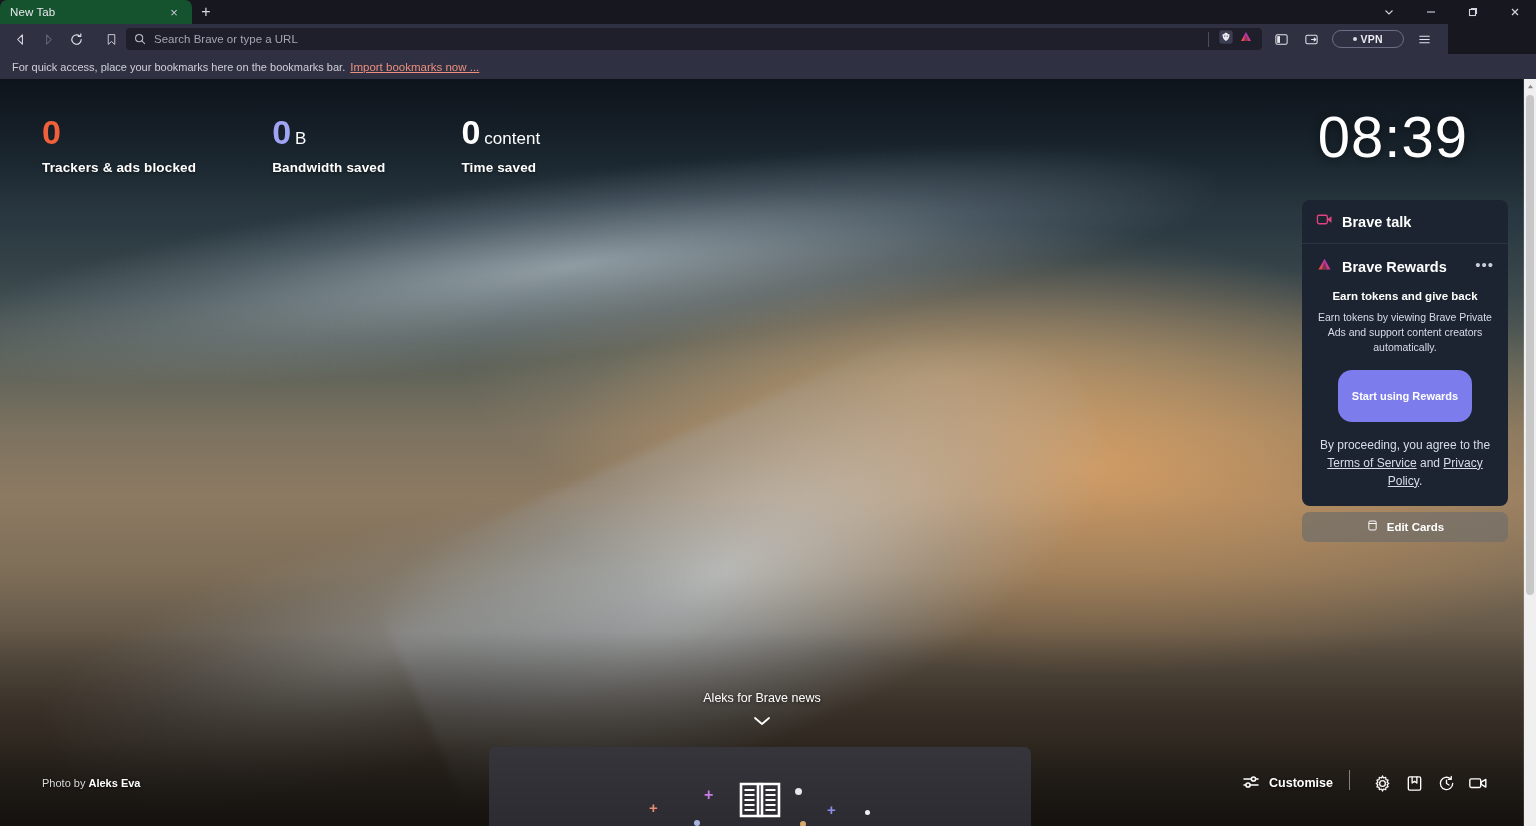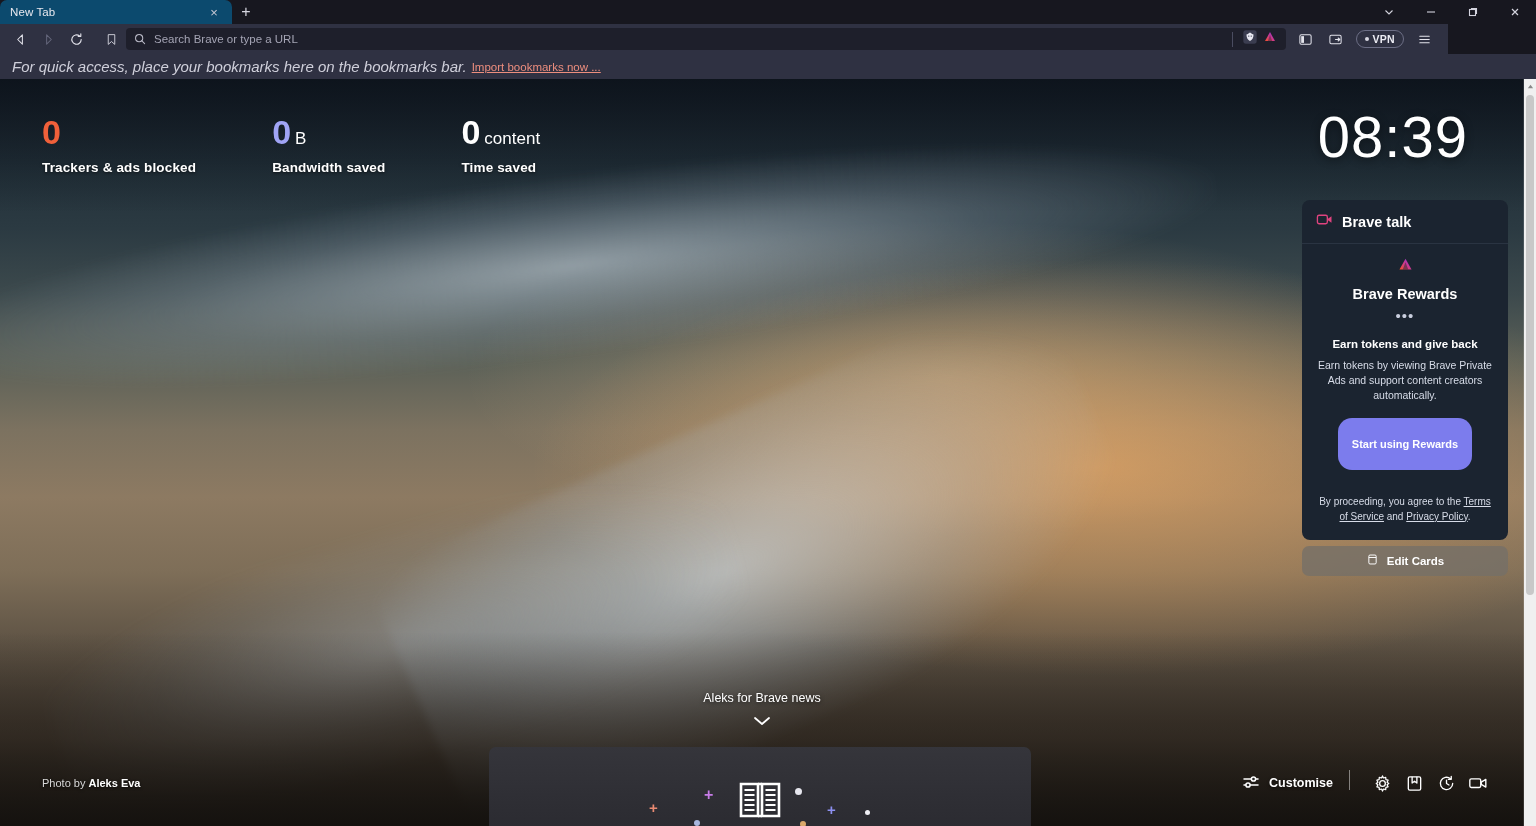--- a/index.html
+++ b/index.html
@@ -9,21 +9,21 @@
     background: #17171f;
     font-family: "Liberation Sans", sans-serif;
   }
 
   
   .titlebar {
     position: absolute; top: 0; left: 0; width: 1536px; height: 24px;
     background: #17171f; display: flex; align-items: flex-end;
   }
   .tab {
-    width: 232px; height: 24px; background: #0c4a6e;
+    width: 192px; height: 24px; background: #14532d;
     border-radius: 7px 7px 0 0;
     display: flex; align-items: center; padding: 0 10px;
     position: relative;
   }
   .tab-title {
     color: #e8e8ef; font-size: 11.5px; letter-spacing: .1px;
     flex: 1; white-space: nowrap; overflow: hidden;
   }
   .tab-close {
     color: #c9c9d4; font-size: 13px; line-height: 1;
@@ -68,32 +68,32 @@
   .omni-placeholder { color: #a4a4b4; font-size: 11.5px; flex: 1; }
   .omni-right { display: flex; align-items: center; gap: 4px; }
   .omni-div { width: 1px; height: 15px; background: #4a4c60; margin: 0 5px; }
   .tb-right { display: flex; align-items: center; gap: 2px; padding-right: 4px; }
   .tb-btn {
     width: 28px; height: 26px; display: flex; align-items: center;
     justify-content: center; color: #e4e4ec;
   }
   .vpn-pill {
     height: 18px; border: 1px solid #6c6e85; border-radius: 10px;
-    display: flex; align-items: center; gap: 4px; padding: 0 8px;
+    display: flex; align-items: center; gap: 4px; padding: 0 20px;
     color: #ececf3; font-size: 10.5px; font-weight: 700; letter-spacing: .3px;
     margin: 0 4px;
   }
   .vpn-dot { width: 4px; height: 4px; border-radius: 50%; background: #d9d9e2; }
 
   
   .bookmarkbar {
     position: absolute; top: 54px; left: 0; width: 1536px; height: 25px;
     background: #2f3142; display: flex; align-items: center; padding-left: 12px;
   }
-  .bm-text { color: #cfcfda; font-size: 15px; font-style: italic; }
+  .bm-text { color: #cfcfda; font-size: 11px; }
   .bm-link {
     color: #ed8e7e; font-size: 11.5px; text-decoration: underline;
     margin-left: 5px;
   }
 
   
   .ntp {
     position: absolute; top: 79px; left: 0; width: 1524px; height: 747px;
     overflow: hidden;
     background:
@@ -161,39 +161,39 @@
   .card-talk {
     background: #1b2430; border-radius: 8px 8px 0 0;
     padding: 11px 14px; display: flex; align-items: center; gap: 9px;
     border-bottom: 1px solid #2a3442;
   }
   .card-talk-title { color: #fff; font-size: 14.5px; font-weight: 700; }
   .card-rewards {
     background: #1b2430; border-radius: 0 0 8px 8px; padding: 12px 14px 16px;
     position: relative;
   }
-  .rw-head { display: flex; align-items: center; gap: 9px; flex-direction: column; }
+  .rw-head { display: flex; align-items: center; gap: 9px; }
   .rw-title { color: #fff; font-size: 14.5px; font-weight: 700; flex: 1; }
   .rw-menu { color: #c9cede; font-size: 15px; letter-spacing: 1px; line-height: .6; padding-bottom: 5px; }
   .rw-sub {
     color: #fff; font-size: 11.5px; font-weight: 700; text-align: center;
     margin-top: 13px;
   }
   .rw-body {
     color: #d7dce8; font-size: 10.5px; line-height: 1.45; text-align: center;
     margin-top: 8px;
   }
   .rw-cta {
     display: block; margin: 14px auto 0; background: #7c7ced; color: #fff;
     border: none; border-radius: 14px; padding: 20px 14px;
     font-size: 11px; font-weight: 700; font-family: inherit;
   }
   .rw-terms {
-    color: #d7dce8; font-size: 10px; line-height: 1.5; text-align: center;
-    margin-top: 24px;
+    color: #d7dce8; font-size: 12px; line-height: 1.5; text-align: center;
+    margin-top: 14px;
   }
   .rw-terms a { color: #d7dce8; text-decoration: underline; }
   .edit-cards {
     margin-top: 6px; background: rgba(116,112,104,.78); border-radius: 7px;
     height: 30px; display: flex; align-items: center; justify-content: center;
     gap: 8px; color: #fff; font-size: 11.5px; font-weight: 700;
   }
 
   
   .scroll-news {

